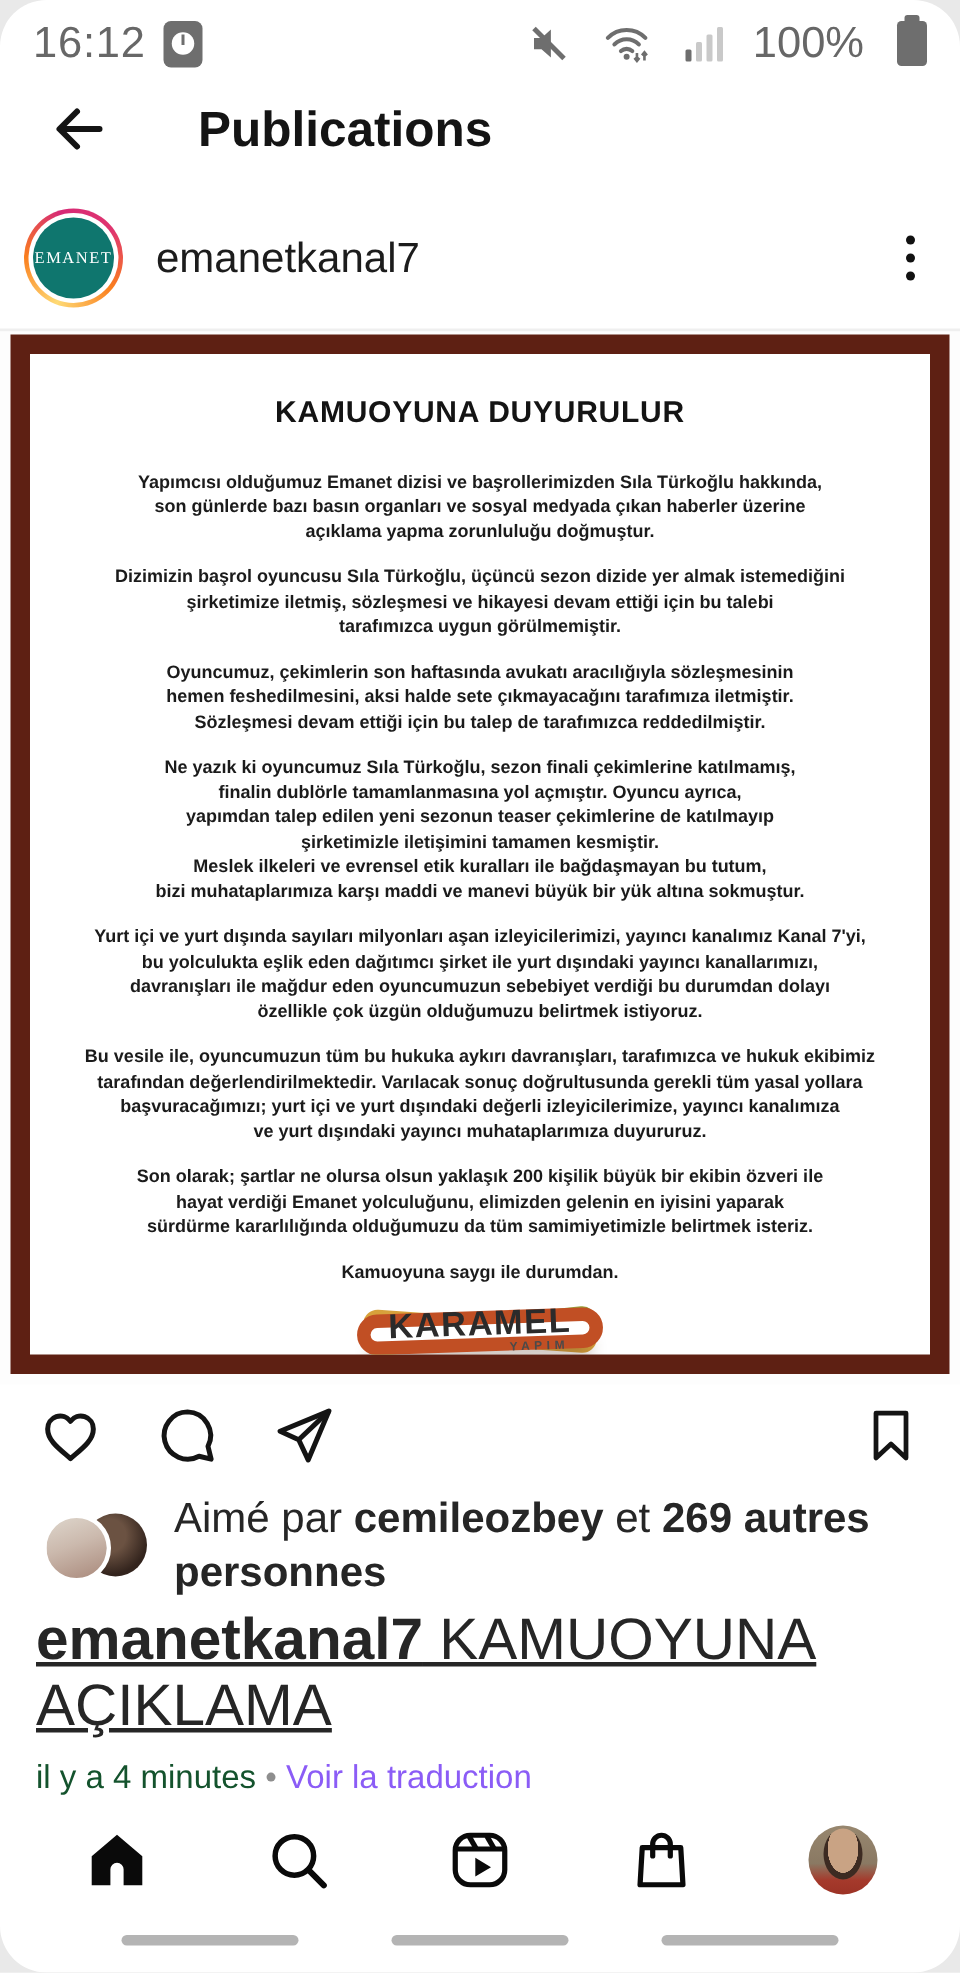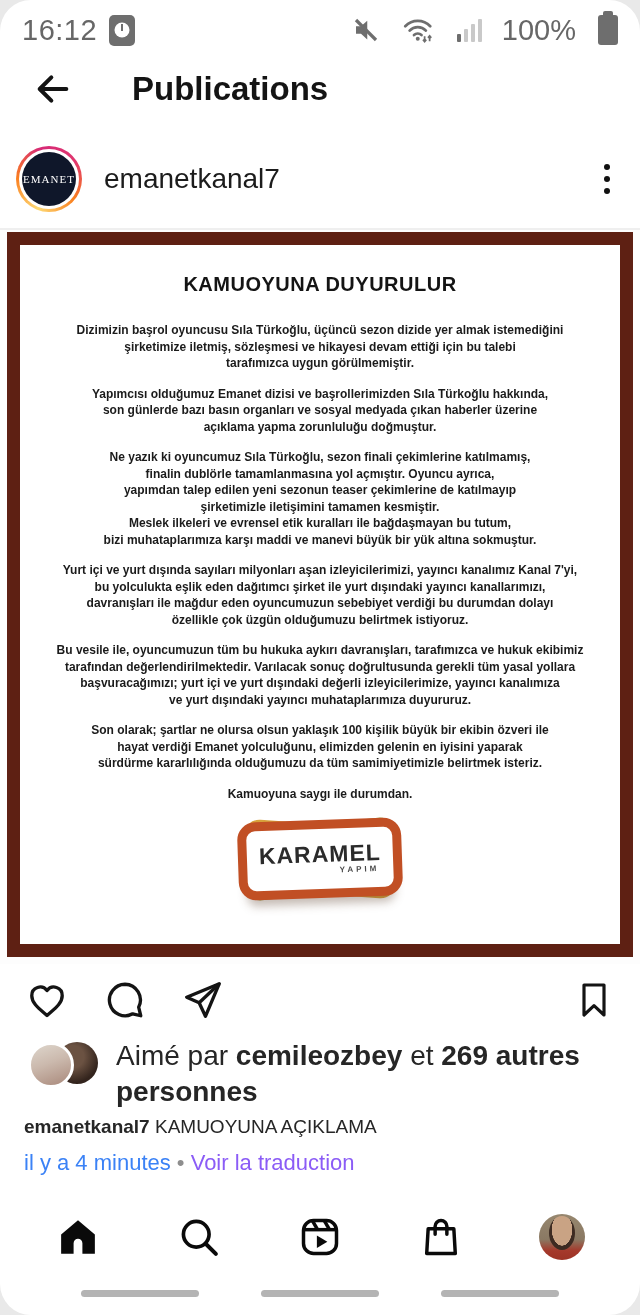--- a/index.html
+++ b/index.html
@@ -28,21 +28,21 @@
   .battery{ width:20px; height:30px; position:relative; background:#6e6e6e; border-radius:3px; margin-left:2px; }
   .battery::before{ content:""; position:absolute; top:-4px; left:5px; width:10px; height:4px; background:#6e6e6e; border-radius:2px 2px 0 0; }
   
   .screen-header{ height:82px; display:flex; align-items:center; padding:0 30px; gap:56px; }
   .page-title{ font-size:33px; font-weight:700; color:#141414; }
   
   .post-header{ height:98px; display:flex; align-items:center; padding:0 16px; }
   .story-ring{ width:66px; height:66px; border-radius:50%; padding:3px;
     background:conic-gradient(from 200deg, #feda75, #fa7e1e, #d62976, #e0366e, #fa7e1e, #feda75); }
   .avatar-core{ width:100%; height:100%; border-radius:50%; background:#fff; padding:3px; }
-  .avatar-disc{ width:100%; height:100%; border-radius:50%; background:#0f172a; display:flex; align-items:center; justify-content:center; }
+  .avatar-disc{ width:100%; height:100%; border-radius:50%; background:#0f766e; display:flex; align-items:center; justify-content:center; }
   .avatar-disc span{ color:#fff; font-family:"Liberation Serif", serif; font-size:11px; letter-spacing:1px; }
   .post-username{ font-size:28px; color:#1c1c1c; margin-left:22px; }
   .more-dots{ margin-left:auto; display:flex; flex-direction:column; gap:6px; padding:8px 14px; }
   .more-dots i{ width:6px; height:6px; border-radius:50%; background:#111; }
   .hdr-divider{ height:2px; background:#efefef; }
   
   .post-image{ height:734px; background:#fdfdfd; position:relative;padding-left:20px; }
   .announce-frame{ position:absolute; top:2px; left:7px; right:7px; bottom:7px;
     border:13px solid #5e2013; background:#fff; overflow:hidden;
     display:flex; flex-direction:column; align-items:center; padding:28px 8px 0 8px; }
@@ -56,34 +56,34 @@
   .karamel-main{ position:absolute; inset:2px 6px; border:9px solid #c14f24; border-radius:18px; background:#fff;
     transform:rotate(-2deg); display:flex; flex-direction:column; align-items:center; justify-content:center;
     box-shadow:0 14px 10px -8px rgba(90,60,40,0.35); }
   .karamel-name{ font-size:23px; font-weight:700; letter-spacing:1px; color:#2b2b2b; line-height:1; }
   .karamel-sub{ font-size:8px; font-weight:700; letter-spacing:3px; color:#4a4a4a; align-self:flex-end; margin-right:14px; }
   
   .action-bar{ height:66px; display:flex; align-items:center; padding:6px 26px 0 26px; gap:36px; }
   .action-bar svg{ display:block; }
   .spacer{ flex:1; }
   
-  .likes-row{ display:flex; padding:8px 24px 0 28px; align-items:flex-start; }
+  .likes-row{ display:flex; padding:8px 24px 0 28px; align-items:center; }
   .likers{ position:relative; width:72px; height:46px; flex:none; margin-top:4px; }
   .liker{ position:absolute; width:42px; height:42px; border-radius:50%; }
   .liker.b{ left:28px; top:0; background:radial-gradient(circle at 40% 35%, #6b5242 0 30%, #33241d 70%); }
   .liker.a{ left:0; top:0; border:3px solid #fff; width:46px; height:46px;
     background:linear-gradient(160deg,#ded6cc 0%, #cbb9ad 45%, #a9897b 100%); z-index:2; }
   .likes-text{ font-size:28px; line-height:36px; color:#262626; padding-left:16px; }
   .likes-text b{ font-weight:700; }
   
-  .caption-row{ padding:6px 24px 0 24px; font-size:19px; color:#262626; }
+  .caption-row{ padding:6px 24px 0 24px; font-size:39px; color:#262626;text-decoration:underline; }
   .caption-row b{ font-weight:700; }
   
   .time-row{ padding:12px 24px 0 24px; font-size:22px; }
-  .time-ago{ color:#3b82f6; }
+  .time-ago{ color:#14532d; }
   .time-dot{ color:#8e8e8e; }
   .translate-link{ color:#8b5cf6; }
   
   .bottom-nav{ margin-top:auto; height:88px; display:flex; align-items:center; justify-content:space-around; padding:0 18px; }
   .nav-item{ width:128px; display:flex; justify-content:center; }
   .nav-avatar{ width:46px; height:46px; border-radius:50%; overflow:hidden; position:relative;
     background:linear-gradient(180deg,#97876f 0%, #8a7963 55%, #a5392b 80%, #9c3326 100%); }
   .nav-avatar::before{ content:""; position:absolute; left:10px; top:2px; width:26px; height:34px; border-radius:50%;
     background:radial-gradient(ellipse at 50% 40%, #c9a384 0 55%, #3d2b22 56%); }
   .gesture-hints{ height:34px; display:flex; align-items:center; justify-content:center; gap:62px; padding-bottom:10px; }
@@ -142,41 +142,44 @@
         <i></i>
         <i></i>
       </div>
   </div>
   <div class="hdr-divider"></div>
 
   <div class="post-image">
     <div class="announce-frame">
       <div class="announce-title">KAMUOYUNA DUYURULUR</div>
       <div class="announce-body">
+        <p>Yapımcısı olduğumuz Emanet dizisi ve başrollerimizden Sıla Türkoğlu hakkında,
+son günlerde bazı basın organları ve sosyal medyada çıkan haberler üzerine
+açıklama yapma zorunluluğu doğmuştur.</p>
         <p>Dizimizin başrol oyuncusu Sıla Türkoğlu, üçüncü sezon dizide yer almak istemediğini
 şirketimize iletmiş, sözleşmesi ve hikayesi devam ettiği için bu talebi
 tarafımızca uygun görülmemiştir.</p>
-        <p>Yapımcısı olduğumuz Emanet dizisi ve başrollerimizden Sıla Türkoğlu hakkında,
-son günlerde bazı basın organları ve sosyal medyada çıkan haberler üzerine
-açıklama yapma zorunluluğu doğmuştur.</p>
+        <p>Oyuncumuz, çekimlerin son haftasında avukatı aracılığıyla sözleşmesinin
+hemen feshedilmesini, aksi halde sete çıkmayacağını tarafımıza iletmiştir.
+Sözleşmesi devam ettiği için bu talep de tarafımızca reddedilmiştir.</p>
         <p>Ne yazık ki oyuncumuz Sıla Türkoğlu, sezon finali çekimlerine katılmamış,
 finalin dublörle tamamlanmasına yol açmıştır. Oyuncu ayrıca,
 yapımdan talep edilen yeni sezonun teaser çekimlerine de katılmayıp
 şirketimizle iletişimini tamamen kesmiştir.
 Meslek ilkeleri ve evrensel etik kuralları ile bağdaşmayan bu tutum,
 bizi muhataplarımıza karşı maddi ve manevi büyük bir yük altına sokmuştur.</p>
         <p>Yurt içi ve yurt dışında sayıları milyonları aşan izleyicilerimizi, yayıncı kanalımız Kanal 7'yi,
 bu yolculukta eşlik eden dağıtımcı şirket ile yurt dışındaki yayıncı kanallarımızı,
 davranışları ile mağdur eden oyuncumuzun sebebiyet verdiği bu durumdan dolayı
 özellikle çok üzgün olduğumuzu belirtmek istiyoruz.</p>
         <p>Bu vesile ile, oyuncumuzun tüm bu hukuka aykırı davranışları, tarafımızca ve hukuk ekibimiz
 tarafından değerlendirilmektedir. Varılacak sonuç doğrultusunda gerekli tüm yasal yollara
 başvuracağımızı; yurt içi ve yurt dışındaki değerli izleyicilerimize, yayıncı kanalımıza
 ve yurt dışındaki yayıncı muhataplarımıza duyururuz.</p>
-        <p>Son olarak; şartlar ne olursa olsun yaklaşık 100 kişilik büyük bir ekibin özveri ile
+        <p>Son olarak; şartlar ne olursa olsun yaklaşık 200 kişilik büyük bir ekibin özveri ile
 hayat verdiği Emanet yolculuğunu, elimizden gelenin en iyisini yaparak
 sürdürme kararlılığında olduğumuzu da tüm samimiyetimizle belirtmek isteriz.</p>
         <p>Kamuoyuna saygı ile durumdan.</p>
       </div>
       <div class="karamel-wrap">
         <div class="karamel-layer1"></div>
         <div class="karamel-layer2"></div>
         <div class="karamel-main">
           <span class="karamel-name">KARAMEL</span>
           <span class="karamel-sub">YAPIM</span>

